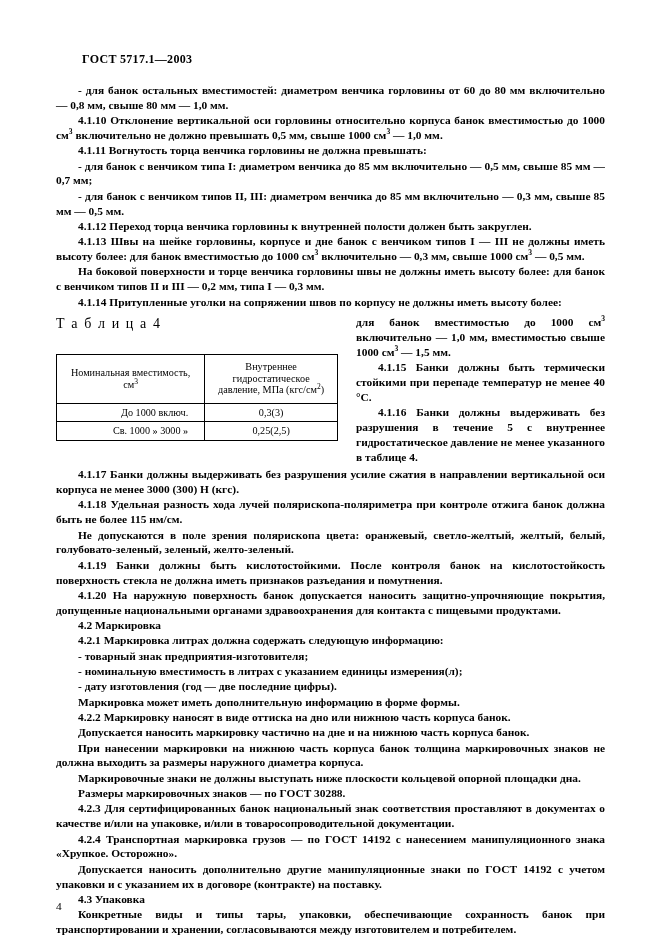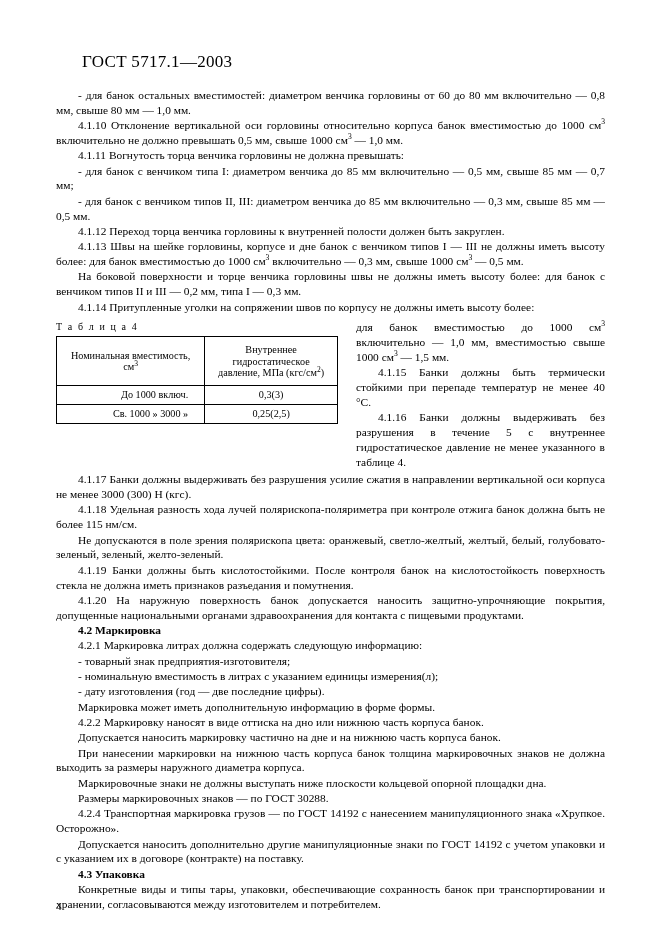--- a/index.html
+++ b/index.html
@@ -16,56 +16,57 @@
   }
   .page {
     position: relative;
     width: 661px;
     height: 936px;
     box-sizing: border-box;
     padding: 52px 56px 30px 56px;
   }
   .header {
     font-family: "Liberation Serif", serif;
-    font-size: 17px;
-    font-weight: normal;
+    font-size: 12px;
+    font-weight: bold;
     letter-spacing: 0.3px;
     margin-bottom: 16px;
     padding-left: 26px;
   }
   .body-text {
     font-size: 11.4px;
     line-height: 1.30;
     text-align: justify;
   }
   p {
     margin: 0 0 0.5px 0;
     text-indent: 22px;
+    font-weight: bold;
   }
   p.noindent {
     text-indent: 0;
   }
   .bold {
     font-weight: bold;
   }
   sup {
     font-size: 7.6px;
     vertical-align: super;
     line-height: 0;
   }
   
   .table-wrap {
     margin-top: 6px;
     margin-bottom: 2px;
     overflow: hidden;
   }
   .table-caption {
-    font-size: 10px;
+    font-size: 14px;
     letter-spacing: 1.6px;
-    margin-bottom: 3px;
+    margin-bottom: 20px;
     font-family: Liberation Serif, serif;
   }
   table.t4 {
     border-collapse: collapse;
     width: 282px;
     font-size: 10.2px;
     line-height: 1.15;
   }
   table.t4 td, table.t4 th {
     border: 1px solid #000;
@@ -174,20 +175,21 @@
     <p>4.2.1 Маркировка литрах должна содержать следующую информацию:</p>
     <p>- товарный знак предприятия-изготовителя;</p>
     <p>- номинальную вместимость в литрах с указанием единицы измерения(л);</p>
     <p>- дату изготовления (год — две последние цифры).</p>
     <p>Маркировка может иметь дополнительную информацию в форме формы.</p>
     <p>4.2.2 Маркировку наносят в виде оттиска на дно или нижнюю часть корпуса банок.</p>
     <p>Допускается наносить маркировку частично на дне и на нижнюю часть корпуса банок.</p>
     <p>При нанесении маркировки на нижнюю часть корпуса банок толщина маркировочных знаков не должна выходить за размеры наружного диаметра корпуса.</p>
     <p>Маркировочные знаки не должны выступать ниже плоскости кольцевой опорной площадки дна.</p>
     <p>Размеры маркировочных знаков — по ГОСТ 30288.</p>
+    <p>4.2.3 Для сертифицированных банок национальный знак соответствия проставляют в документах о качестве и/или на упаковке, и/или в товаросопроводительной документации.</p>
     <p>4.2.4 Транспортная маркировка грузов — по ГОСТ 14192 с нанесением манипуляционного знака «Хрупкое. Осторожно».</p>
     <p>Допускается наносить дополнительно другие манипуляционные знаки по ГОСТ 14192 с учетом упаковки и с указанием их в договоре (контракте) на поставку.</p>
 
     <p class="bold">4.3 Упаковка</p>
     <p>Конкретные виды и типы тары, упаковки, обеспечивающие сохранность банок при транспортировании и хранении, согласовываются между изготовителем и потребителем.</p>
 
   </div>
 
   <div class="page-number">4</div>
 </div>

